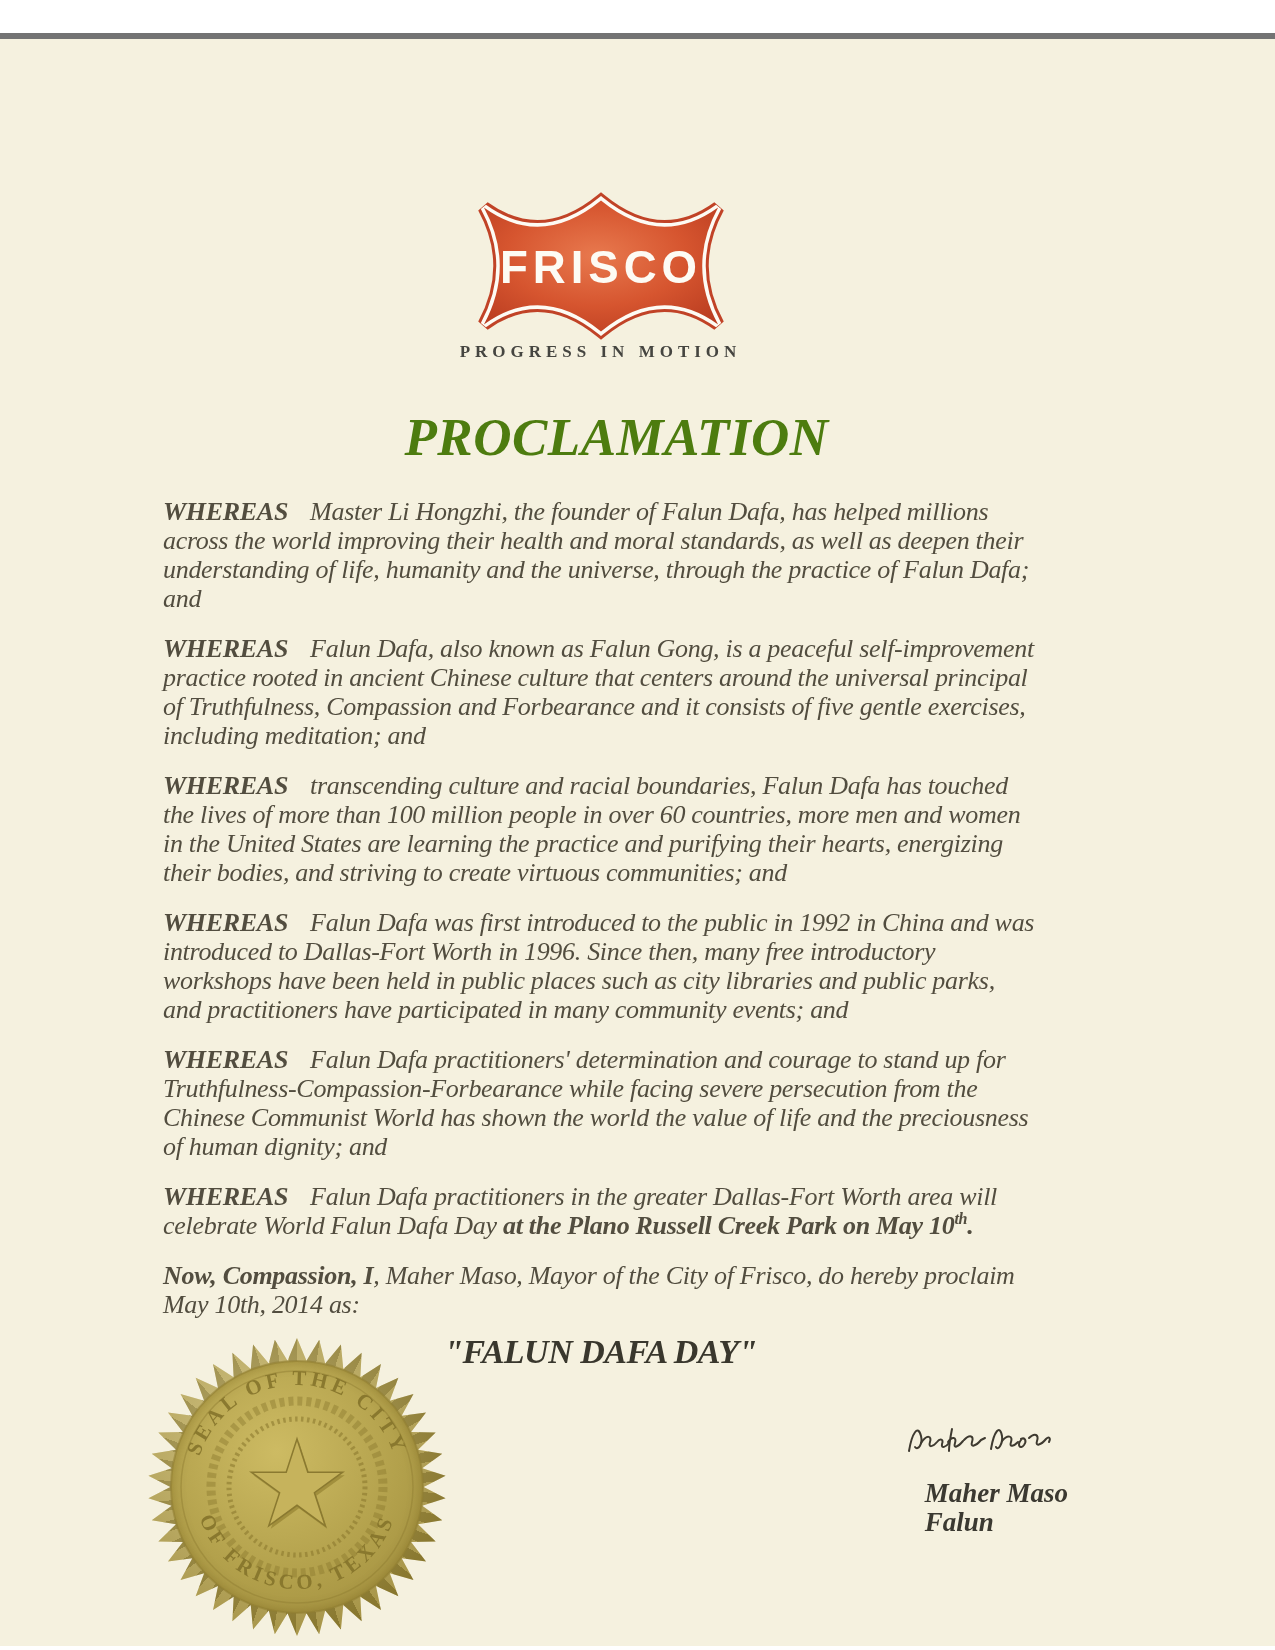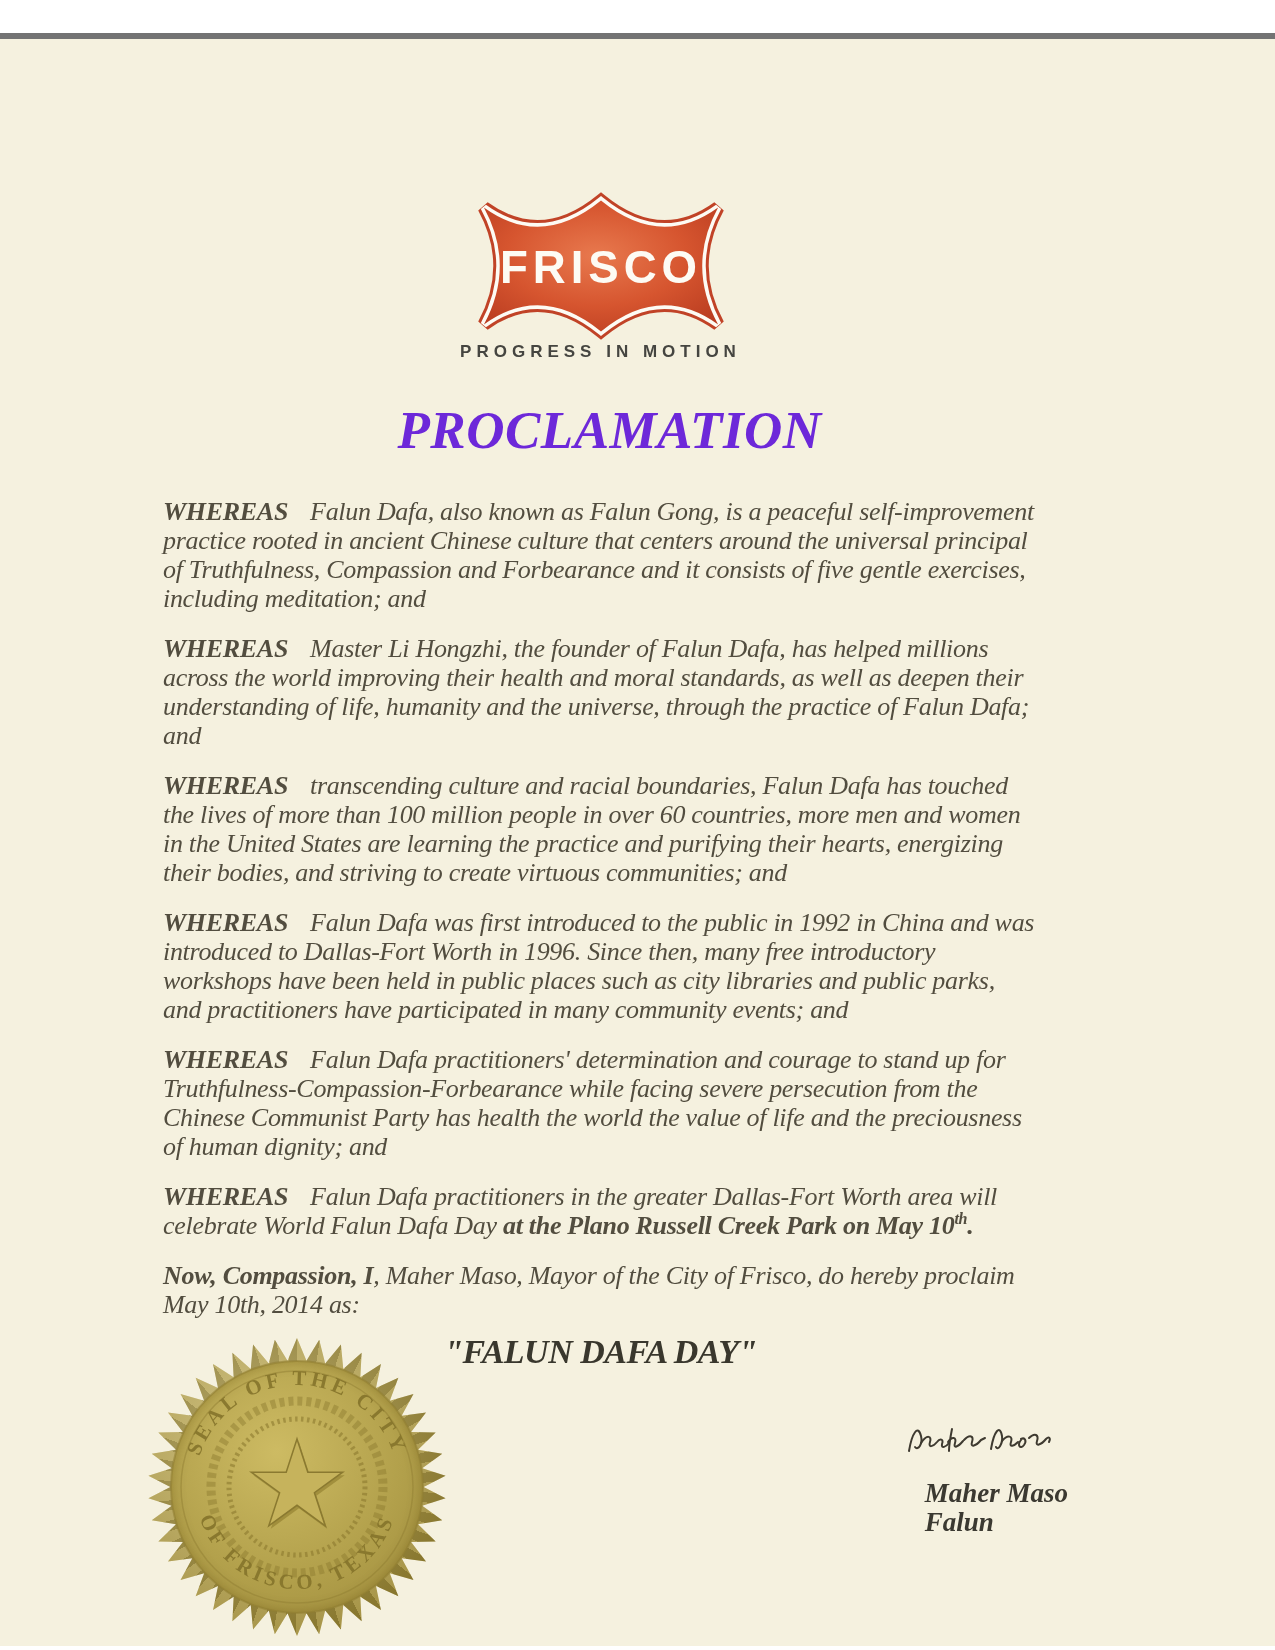--- a/index.html
+++ b/index.html
@@ -18,30 +18,30 @@
     position:absolute;left:163px;top:0;width:875px;height:100%;
   }
   
   .logo{
     position:absolute;left:50%;top:152px;transform:translateX(-50%);
     width:258px;height:150px;
   }
   .tagline{
     position:absolute;top:303px;left:0;width:100%;
     text-align:center;
-    font-family:Liberation Sans, sans-serif;
+    font-family:Liberation Serif, serif;
     font-size:17px;font-weight:600;letter-spacing:5px;
     color:#454540;
   }
   
   .title{
-    position:absolute;top:352px;left:0;width:100%;margin:9px;
+    position:absolute;top:352px;left:0;width:100%;margin:16px;
     text-align:center;
     font-size:53px;font-style:italic;font-weight:bold;
-    color:#6d28d9;letter-spacing:0.5px;
+    color:#4d7c0f;letter-spacing:0.5px;
   }
   .declaration{
     position:absolute;top:1294px;left:0;width:100%;margin:0;
     text-align:center;
     font-size:34px;font-style:italic;font-weight:bold;
     color:#39372d;letter-spacing:-0.5px;
   }
   
   .text-block{
     position:absolute;top:458px;left:0;width:875px;
@@ -100,25 +100,25 @@
         <path d="M 12,16 Q 70,58 130,9 Q 190,58 248,16 Q 216,75 248,134 Q 190,92 130,141 Q 70,92 12,134 Q 44,75 12,16 Z" fill="none" stroke="#fdfbf4" stroke-width="7" stroke-linejoin="miter"></path>
         <path d="M 12,16 Q 70,58 130,9 Q 190,58 248,16 Q 216,75 248,134 Q 190,92 130,141 Q 70,92 12,134 Q 44,75 12,16 Z" fill="url(#shieldGrad)"></path>
         <text x="130" y="92" text-anchor="middle" font-family="Liberation Sans, sans-serif" font-weight="bold" font-size="46" letter-spacing="5" fill="#fdfbf4">FRISCO</text>
       </svg>
     </div>
     <div class="tagline">PROGRESS IN MOTION</div>
 
     <h1 class="title">PROCLAMATION</h1>
 
     <div class="text-block">
+      <p><span class="lead">WHEREAS</span><span>Master Li Hongzhi, the founder of Falun Dafa, has helped millions across the world improving their health and moral standards, as well as deepen their understanding of life, humanity and the universe, through the practice of Falun Dafa; and</span></p>
       <p><span class="lead">WHEREAS</span><span>Falun Dafa, also known as Falun Gong, is a peaceful self-improvement practice rooted in ancient Chinese culture that centers around the universal principal of Truthfulness, Compassion and Forbearance and it consists of five gentle exercises, including meditation; and</span></p>
-      <p><span class="lead">WHEREAS</span><span>Master Li Hongzhi, the founder of Falun Dafa, has helped millions across the world improving their health and moral standards, as well as deepen their understanding of life, humanity and the universe, through the practice of Falun Dafa; and</span></p>
       <p><span class="lead">WHEREAS</span><span>transcending culture and racial boundaries, Falun Dafa has touched the lives of more than 100 million people in over 60 countries, more men and women in the United States are learning the practice and purifying their hearts, energizing their bodies, and striving to create virtuous communities; and</span></p>
       <p><span class="lead">WHEREAS</span><span>Falun Dafa was first introduced to the public in 1992 in China and was introduced to Dallas-Fort Worth in 1996.  Since then, many free introductory workshops have been held in public places such as city libraries and public parks, and practitioners have participated in many community events; and</span></p>
-      <p><span class="lead">WHEREAS</span><span>Falun Dafa practitioners' determination and courage to stand up for Truthfulness-Compassion-Forbearance while facing severe persecution from the Chinese Communist Party has health the world the value of life and the preciousness of human dignity; and</span></p>
+      <p><span class="lead">WHEREAS</span><span>Falun Dafa practitioners' determination and courage to stand up for Truthfulness-Compassion-Forbearance while facing severe persecution from the Chinese Communist World has shown the world the value of life and the preciousness of human dignity; and</span></p>
       <p><span class="lead">WHEREAS</span><span>Falun Dafa practitioners in the greater Dallas-Fort Worth area will celebrate World Falun Dafa Day </span><span class="b">at the Plano Russell Creek Park on May 10</span><sup><span class="b">th</span></sup><span class="b">.</span></p>
       <p><span class="b">Now, Compassion, I</span><span>, Maher Maso, Mayor of the City of Frisco, do hereby proclaim May 10th, 2014 as:</span></p>
     </div>
 
     <h2 class="declaration">"FALUN DAFA DAY"</h2>
   </div>
 
   <div class="seal">
     <div class="burst" style="clip-path: polygon(50% 0%, 53.18% 7.62%, 57.45% 0.56%, 59.46% 8.57%, 64.74% 2.22%, 65.53% 10.44%, 71.69% 4.95%, 71.25% 13.19%, 78.17% 8.69%, 76.5% 16.77%, 84.01% 13.35%, 81.15% 21.09%, 89.09% 18.83%, 85.12% 26.06%, 93.3% 25%, 88.29% 31.56%, 96.54% 31.73%, 90.61% 37.47%, 98.75% 38.87%, 92.03% 43.67%, 99.86% 46.26%, 92.5% 50%, 99.86% 53.74%, 92.03% 56.33%, 98.75% 61.13%, 90.61% 62.53%, 96.54% 68.27%, 88.29% 68.44%, 93.3% 75%, 85.12% 73.94%, 89.09% 81.17%, 81.15% 78.91%, 84.01% 86.65%, 76.5% 83.23%, 78.17% 91.31%, 71.25% 86.81%, 71.69% 95.05%, 65.53% 89.56%, 64.74% 97.78%, 59.46% 91.43%, 57.45% 99.44%, 53.18% 92.38%, 50% 100%, 46.82% 92.38%, 42.55% 99.44%, 40.54% 91.43%, 35.26% 97.78%, 34.47% 89.56%, 28.31% 95.05%, 28.75% 86.81%, 21.83% 91.31%, 23.5% 83.23%, 15.99% 86.65%, 18.85% 78.91%, 10.91% 81.17%, 14.88% 73.94%, 6.7% 75%, 11.71% 68.44%, 3.46% 68.27%, 9.39% 62.53%, 1.25% 61.13%, 7.97% 56.33%, 0.14% 53.74%, 7.5% 50%, 0.14% 46.26%, 7.97% 43.67%, 1.25% 38.87%, 9.39% 37.47%, 3.46% 31.73%, 11.71% 31.56%, 6.7% 25%, 14.88% 26.06%, 10.91% 18.83%, 18.85% 21.09%, 15.99% 13.35%, 23.5% 16.77%, 21.83% 8.69%, 28.75% 13.19%, 28.31% 4.95%, 34.47% 10.44%, 35.26% 2.22%, 40.54% 8.57%, 42.55% 0.56%, 46.82% 7.62%);"></div>
     <div class="disc"></div>

